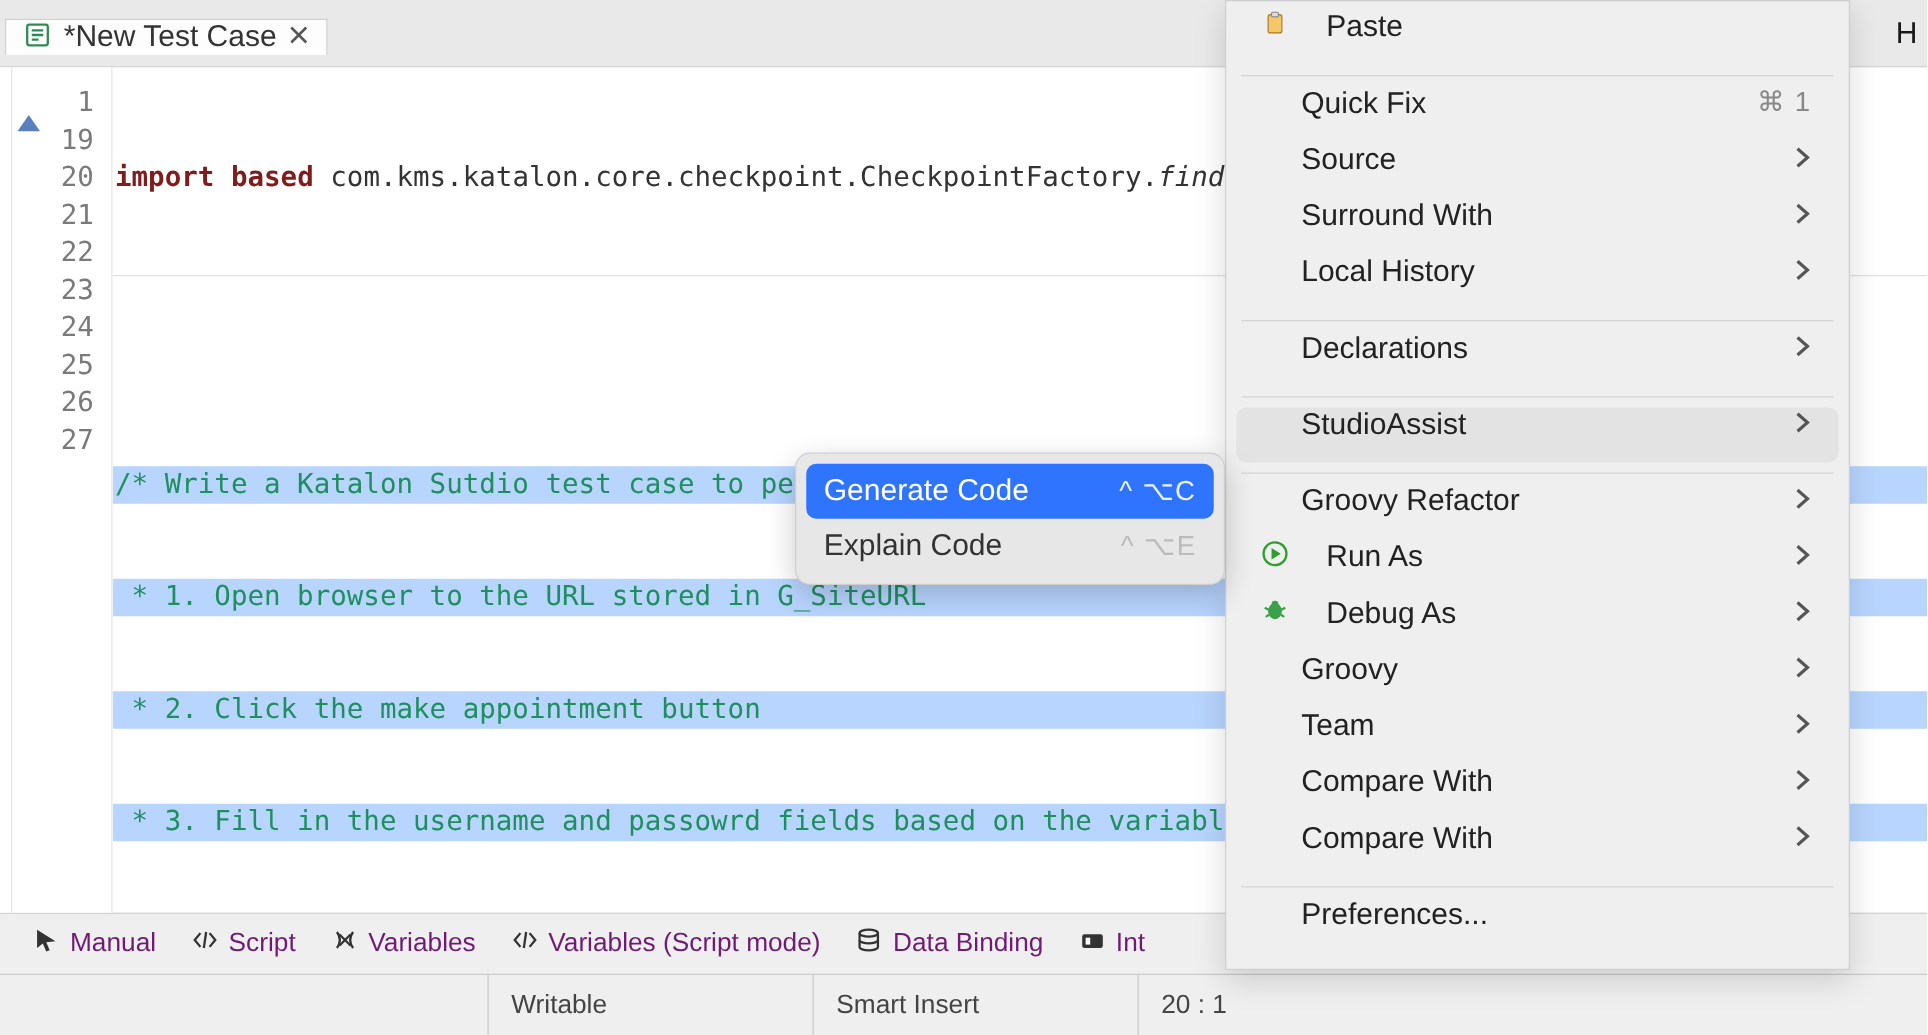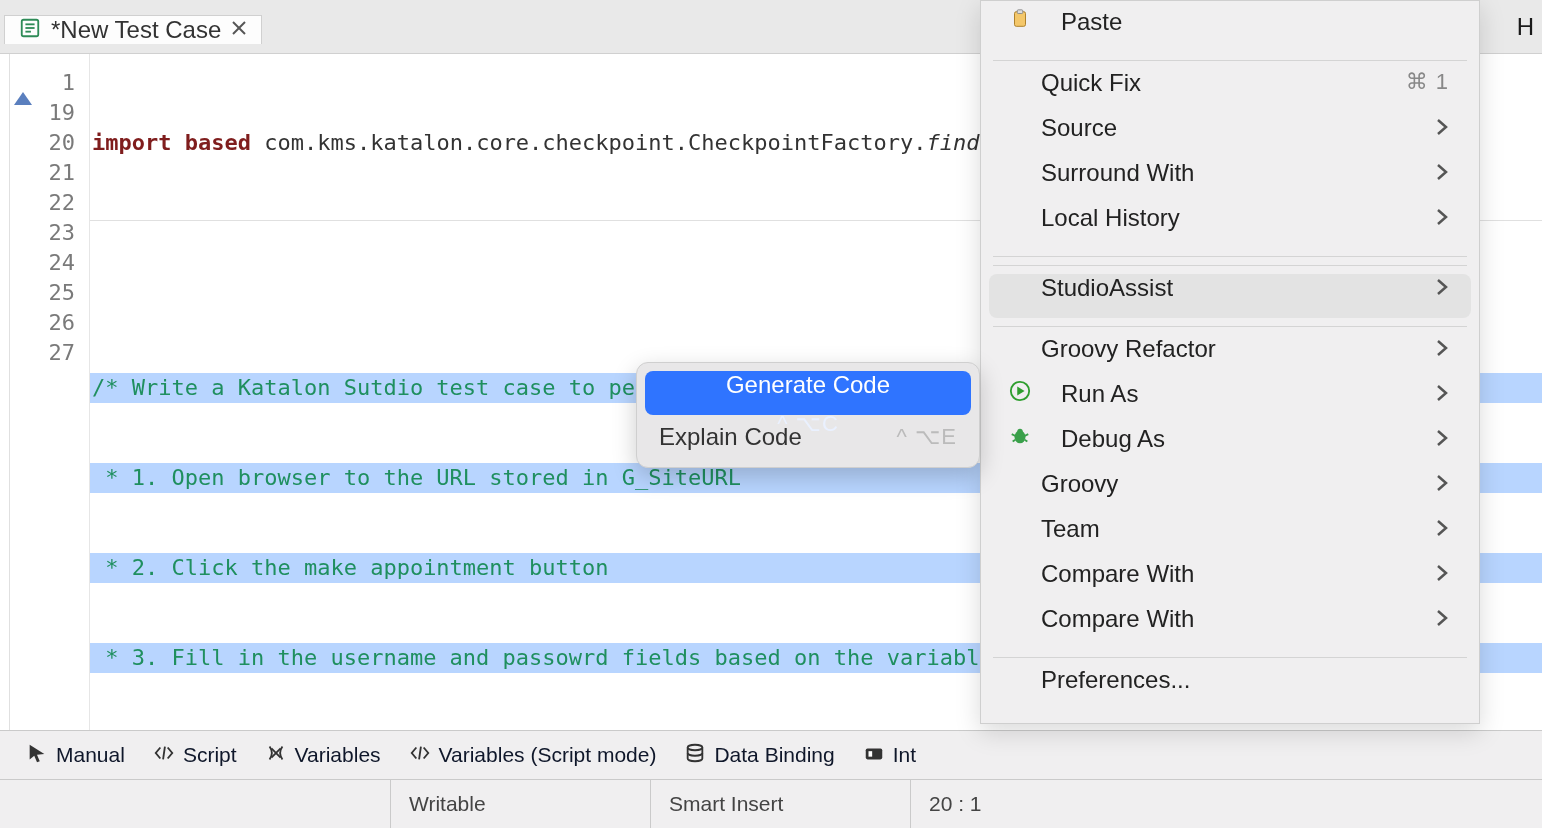--- a/index.html
+++ b/index.html
@@ -111,21 +111,21 @@
     display: flex;
     align-items: center;
     padding-left: 16px;
     gap: 8px;
   }
   .btab {
     display: flex;
     align-items: center;
     gap: 8px;
     padding: 6px 10px;
-    color: #0f172a;
+    color: #701a75;
     font-size: 21px;
     cursor: pointer;
   }
   .btab svg { width: 22px; height: 22px; }
 
   
   .statusbar {
     height: 48px;
     background: #f0eff0;
     display: flex;
@@ -194,21 +194,21 @@
   .sub-item {
     display: flex;
     align-items: center;
     height: 44px;
     padding: 0 14px;
     font-size: 24px;
     border-radius: 8px;
     gap: 12px;
     cursor: pointer;
   }
-  .sub-item.selected { background: #2f74ff; color: #fff; flex-direction: column; }
+  .sub-item.selected { background: #2f74ff; color: #fff; }
   .sub-item.selected .shortcut { color: #eaf1ff; }
   .sub-item.dis .shortcut { color: #bbb; }
   .sub-item .label { flex: 1; }
   .sub-item .shortcut { font-size: 22px; letter-spacing: 1px; color: #888; }
 </style>
 </head>
 <body>
 
 <div class="tabbar">
   <div class="tab">
@@ -343,20 +343,26 @@
           <path d="M2 2 L10 9 L2 16" fill="none" stroke="#555" stroke-width="2.5"></path>
         </svg></span>
   </div>
   <div class="menu-item no-icon">
     <span class="label">Local History</span>
     <span class="chev"><svg viewBox="0 0 12 18">
           <path d="M2 2 L10 9 L2 16" fill="none" stroke="#555" stroke-width="2.5"></path>
         </svg></span>
   </div>
   <div class="menu-sep"></div>
+  <div class="menu-item no-icon">
+    <span class="label">Declarations</span>
+    <span class="chev"><svg viewBox="0 0 12 18">
+          <path d="M2 2 L10 9 L2 16" fill="none" stroke="#555" stroke-width="2.5"></path>
+        </svg></span>
+  </div>
   <div class="menu-sep"></div>
   <div class="menu-item no-icon hover">
     <span class="label">StudioAssist</span>
     <span class="chev"><svg viewBox="0 0 12 18">
           <path d="M2 2 L10 9 L2 16" fill="none" stroke="#555" stroke-width="2.5"></path>
         </svg></span>
   </div>
   <div class="menu-sep"></div>
   <div class="menu-item no-icon">
     <span class="label">Groovy Refactor</span>

